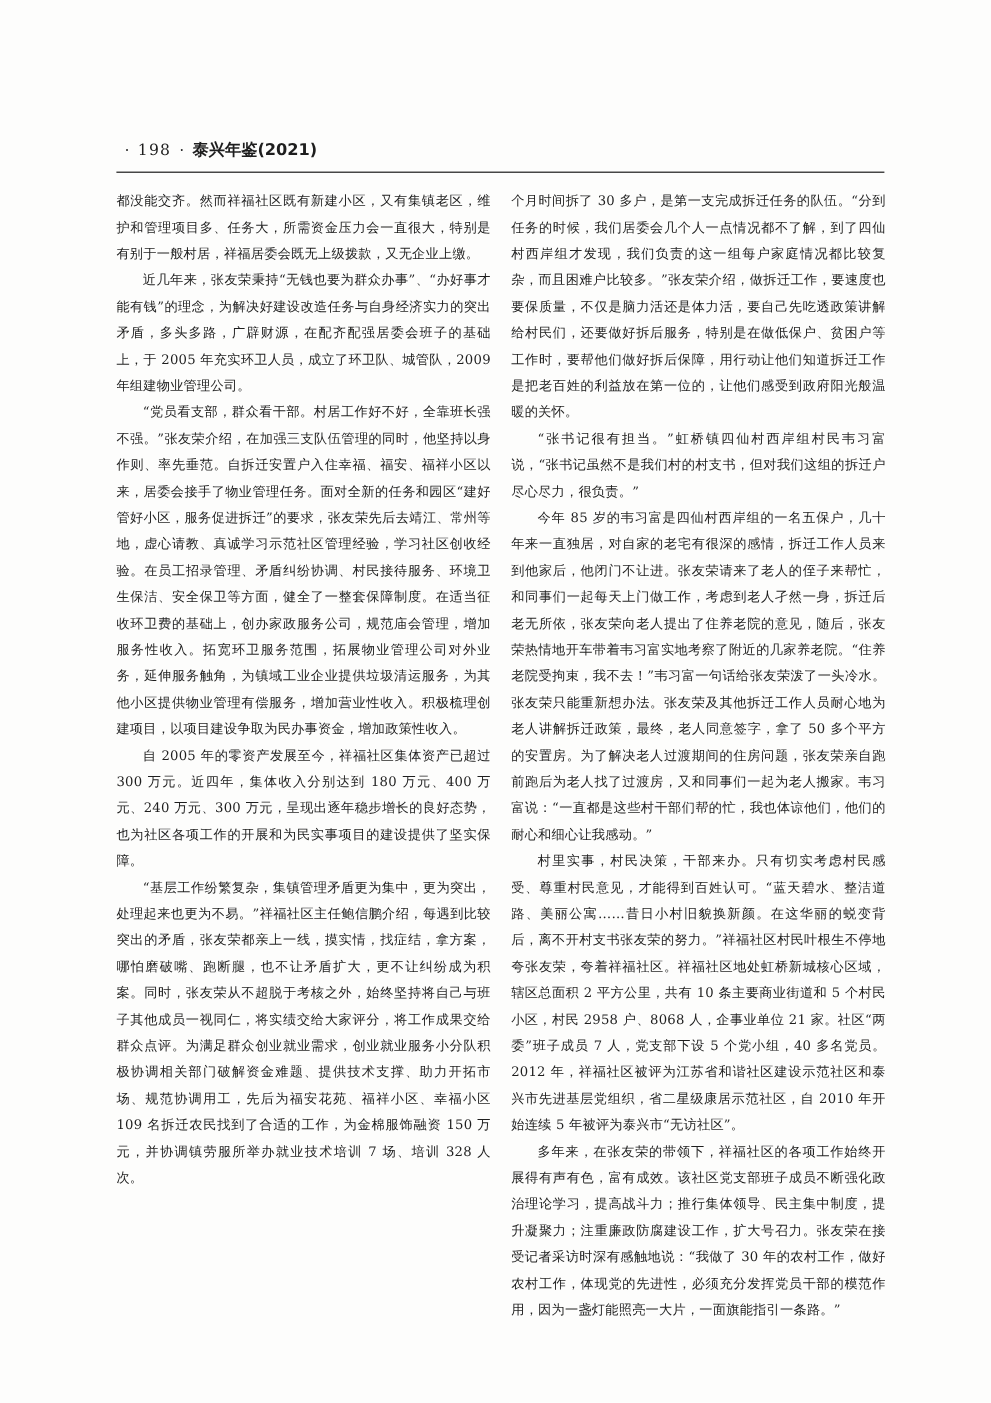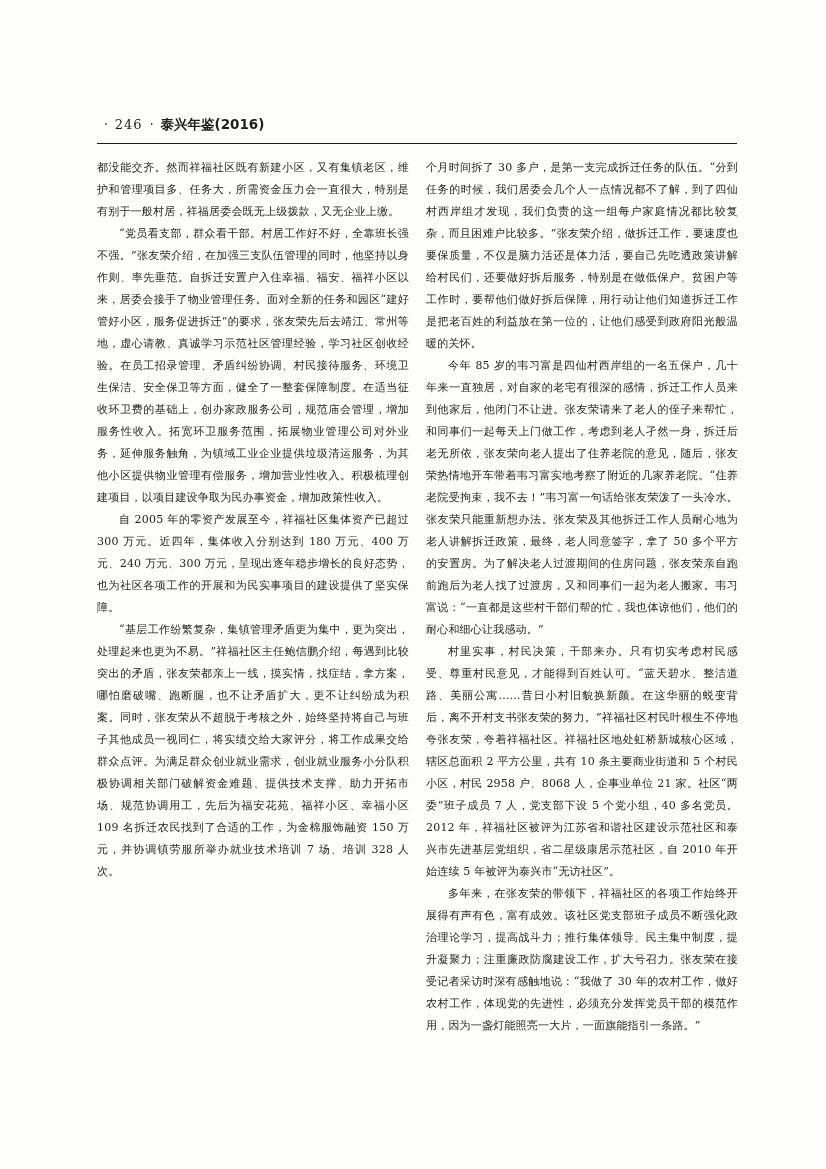--- a/index.html
+++ b/index.html
@@ -59,33 +59,35 @@
     text-indent: 2em;
   }
 </style>
 </head>
 <body>
 
 <div class="page">
 
   <div class="running-header">
     <span class="dot">·</span>
-    <span class="page-number">246</span>
+    <span class="page-number">198</span>
     <span class="dot">·</span>
-    <span class="book-title">泰兴年鉴(2016)</span>
+    <span class="book-title">泰兴年鉴(2021)</span>
   </div>
 
   <div class="columns">
     <div class="column">
         <p>都没能交齐。然而祥福社区既有新建小区，又有集镇老区，维护和管理项目多、任务大，所需资金压力会一直很大，特别是有别于一般村居，祥福居委会既无上级拨款，又无企业上缴。</p>
+        <p class="indent">近几年来，张友荣秉持“无钱也要为群众办事”、“办好事才能有钱”的理念，为解决好建设改造任务与自身经济实力的突出矛盾，多头多路，广辟财源，在配齐配强居委会班子的基础上，于 2005 年充实环卫人员，成立了环卫队、城管队，2009 年组建物业管理公司。</p>
         <p class="indent">“党员看支部，群众看干部。村居工作好不好，全靠班长强不强。”张友荣介绍，在加强三支队伍管理的同时，他坚持以身作则、率先垂范。自拆迁安置户入住幸福、福安、福祥小区以来，居委会接手了物业管理任务。面对全新的任务和园区“建好管好小区，服务促进拆迁”的要求，张友荣先后去靖江、常州等地，虚心请教、真诚学习示范社区管理经验，学习社区创收经验。在员工招录管理、矛盾纠纷协调、村民接待服务、环境卫生保洁、安全保卫等方面，健全了一整套保障制度。在适当征收环卫费的基础上，创办家政服务公司，规范庙会管理，增加服务性收入。拓宽环卫服务范围，拓展物业管理公司对外业务，延伸服务触角，为镇域工业企业提供垃圾清运服务，为其他小区提供物业管理有偿服务，增加营业性收入。积极梳理创建项目，以项目建设争取为民办事资金，增加政策性收入。</p>
         <p class="indent">自 2005 年的零资产发展至今，祥福社区集体资产已超过 300 万元。近四年，集体收入分别达到 180 万元、400 万元、240 万元、300 万元，呈现出逐年稳步增长的良好态势，也为社区各项工作的开展和为民实事项目的建设提供了坚实保障。</p>
         <p class="indent">“基层工作纷繁复杂，集镇管理矛盾更为集中，更为突出，处理起来也更为不易。”祥福社区主任鲍信鹏介绍，每遇到比较突出的矛盾，张友荣都亲上一线，摸实情，找症结，拿方案，哪怕磨破嘴、跑断腿，也不让矛盾扩大，更不让纠纷成为积案。同时，张友荣从不超脱于考核之外，始终坚持将自己与班子其他成员一视同仁，将实绩交给大家评分，将工作成果交给群众点评。为满足群众创业就业需求，创业就业服务小分队积极协调相关部门破解资金难题、提供技术支撑、助力开拓市场、规范协调用工，先后为福安花苑、福祥小区、幸福小区 109 名拆迁农民找到了合适的工作，为金棉服饰融资 150 万元，并协调镇劳服所举办就业技术培训 7 场、培训 328 人次。</p>
       </div>
     <div class="column">
         <p>个月时间拆了 30 多户，是第一支完成拆迁任务的队伍。“分到任务的时候，我们居委会几个人一点情况都不了解，到了四仙村西岸组才发现，我们负责的这一组每户家庭情况都比较复杂，而且困难户比较多。”张友荣介绍，做拆迁工作，要速度也要保质量，不仅是脑力活还是体力活，要自己先吃透政策讲解给村民们，还要做好拆后服务，特别是在做低保户、贫困户等工作时，要帮他们做好拆后保障，用行动让他们知道拆迁工作是把老百姓的利益放在第一位的，让他们感受到政府阳光般温暖的关怀。</p>
+        <p class="indent">“张书记很有担当。”虹桥镇四仙村西岸组村民韦习富说，“张书记虽然不是我们村的村支书，但对我们这组的拆迁户尽心尽力，很负责。”</p>
         <p class="indent">今年 85 岁的韦习富是四仙村西岸组的一名五保户，几十年来一直独居，对自家的老宅有很深的感情，拆迁工作人员来到他家后，他闭门不让进。张友荣请来了老人的侄子来帮忙，和同事们一起每天上门做工作，考虑到老人孑然一身，拆迁后老无所依，张友荣向老人提出了住养老院的意见，随后，张友荣热情地开车带着韦习富实地考察了附近的几家养老院。“住养老院受拘束，我不去！”韦习富一句话给张友荣泼了一头冷水。张友荣只能重新想办法。张友荣及其他拆迁工作人员耐心地为老人讲解拆迁政策，最终，老人同意签字，拿了 50 多个平方的安置房。为了解决老人过渡期间的住房问题，张友荣亲自跑前跑后为老人找了过渡房，又和同事们一起为老人搬家。韦习富说：“一直都是这些村干部们帮的忙，我也体谅他们，他们的耐心和细心让我感动。”</p>
         <p class="indent">村里实事，村民决策，干部来办。只有切实考虑村民感受、尊重村民意见，才能得到百姓认可。“蓝天碧水、整洁道路、美丽公寓……昔日小村旧貌换新颜。在这华丽的蜕变背后，离不开村支书张友荣的努力。”祥福社区村民叶根生不停地夸张友荣，夸着祥福社区。祥福社区地处虹桥新城核心区域，辖区总面积 2 平方公里，共有 10 条主要商业街道和 5 个村民小区，村民 2958 户、8068 人，企事业单位 21 家。社区“两委”班子成员 7 人，党支部下设 5 个党小组，40 多名党员。2012 年，祥福社区被评为江苏省和谐社区建设示范社区和泰兴市先进基层党组织，省二星级康居示范社区，自 2010 年开始连续 5 年被评为泰兴市“无访社区”。</p>
         <p class="indent">多年来，在张友荣的带领下，祥福社区的各项工作始终开展得有声有色，富有成效。该社区党支部班子成员不断强化政治理论学习，提高战斗力；推行集体领导、民主集中制度，提升凝聚力；注重廉政防腐建设工作，扩大号召力。张友荣在接受记者采访时深有感触地说：“我做了 30 年的农村工作，做好农村工作，体现党的先进性，必须充分发挥党员干部的模范作用，因为一盏灯能照亮一大片，一面旗能指引一条路。”</p>
       </div>
   </div>
 
 </div>
 
 </body></html>

